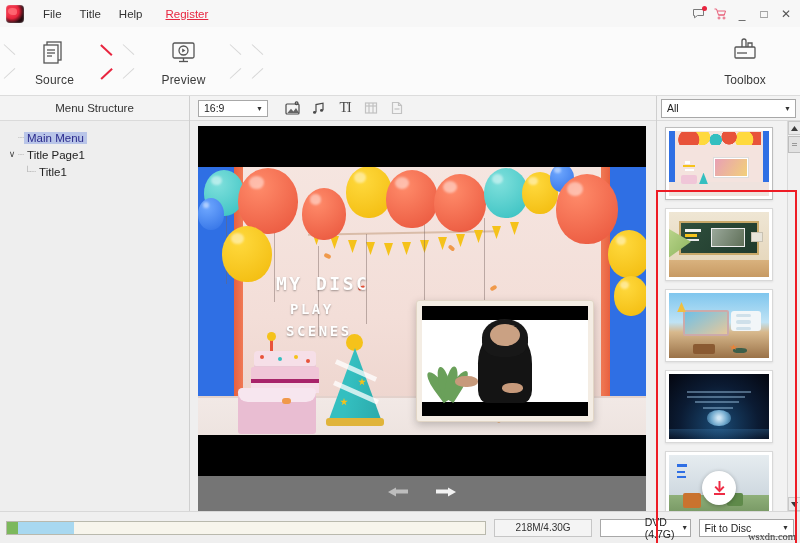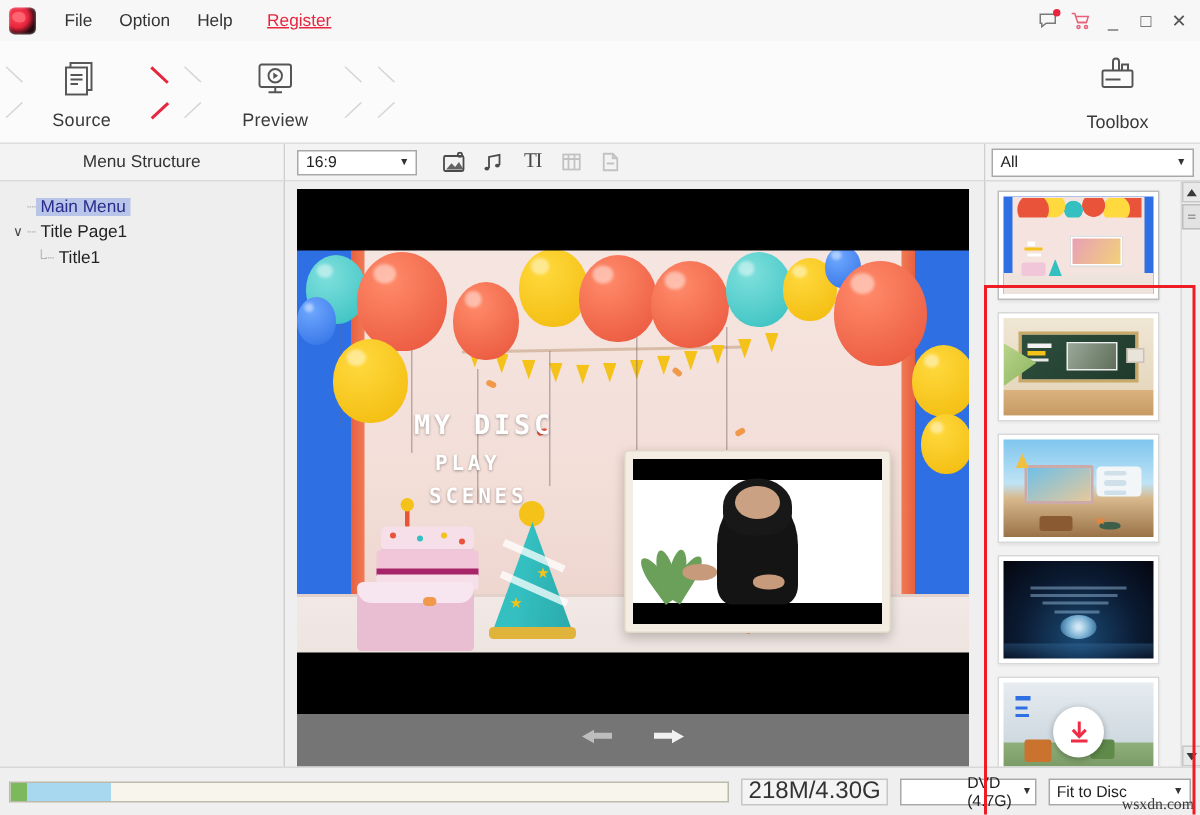--- a/index.html
+++ b/index.html
@@ -123,21 +123,21 @@
   }
   .combo {
     height: 17px; border: 1px solid #a8a8a8; background: #fff;
     display: inline-flex; align-items: center; font-size: 10.5px; color: #222;
     padding: 0 0 0 5px; cursor: pointer; position: relative;
   }
   .combo .cval { flex: 1 1 auto; }
   .combo .carrow {
     width: 15px; text-align: center; font-size: 7px; color: #333;
   }
-  .combo-ratio { width: 80px; }
+  .combo-ratio { width: 70px; }
   .tbtn {
     width: 22px; height: 20px; display: flex; align-items: center; justify-content: center;
     cursor: pointer; color: #4a4a4a;
   }
   .tbtn.disabled { color: #c2c2c2; cursor: default; }
   .tb-sep { width: 6px; }
 
   .canvas-wrap {
     flex: 1 1 auto; position: relative; background: #efefef;
     display: flex; align-items: flex-start; justify-content: flex-start;
@@ -291,38 +291,38 @@
     display: flex; align-items: center; padding: 0 6px; gap: 8px; position: relative;
   }
   .capbar {
     width: 494px; height: 14px; background: #f7f5ec;
     border: 1px solid #b9b9ad; display: flex; overflow: hidden;
   }
   .cap-green { width: 11px; background: #7cb85c; }
   .cap-blue  { width: 56px; background: #a8d8f0; }
   .sizelabel {
     width: 100px; height: 18px; border: 1px solid #c6c6c6; background: #f4f4f4;
-    font-size: 16px; color: #333; display: flex; align-items: center; justify-content: center;
+    font-size: 10px; color: #333; display: flex; align-items: center; justify-content: center;
   }
   .combo-disc { width: 92px; height: 18px; padding-left: 44px; }
   .combo-fit  { width: 98px; height: 18px; }
   .watermark {
     position: absolute; right: 4px; bottom: 1px; font-size: 10.5px; color: #3a3a3a;
     font-family: "Liberation Serif", serif;
   }
 </style>
 </head>
 <body>
 
 <div id="app">
 
   <div class="menubar">
     <div class="applogo"></div>
     <div class="menu-item">File</div>
-    <div class="menu-item">Option</div>
+    <div class="menu-item">Title</div>
     <div class="menu-item">Help</div>
     <div class="menu-register">Register</div>
 
     <div class="winctl">
       <div class="winbtn">
         <span class="ico-chat">
           <svg width="13" height="11" viewBox="0 0 13 11" fill="none" stroke="#7a7a7a" stroke-width="1">
             <path d="M1.5 1.5h10v6h-6l-3 2.3V7.5h-1z"></path>
           </svg>
           <span class="badge-dot"></span>

